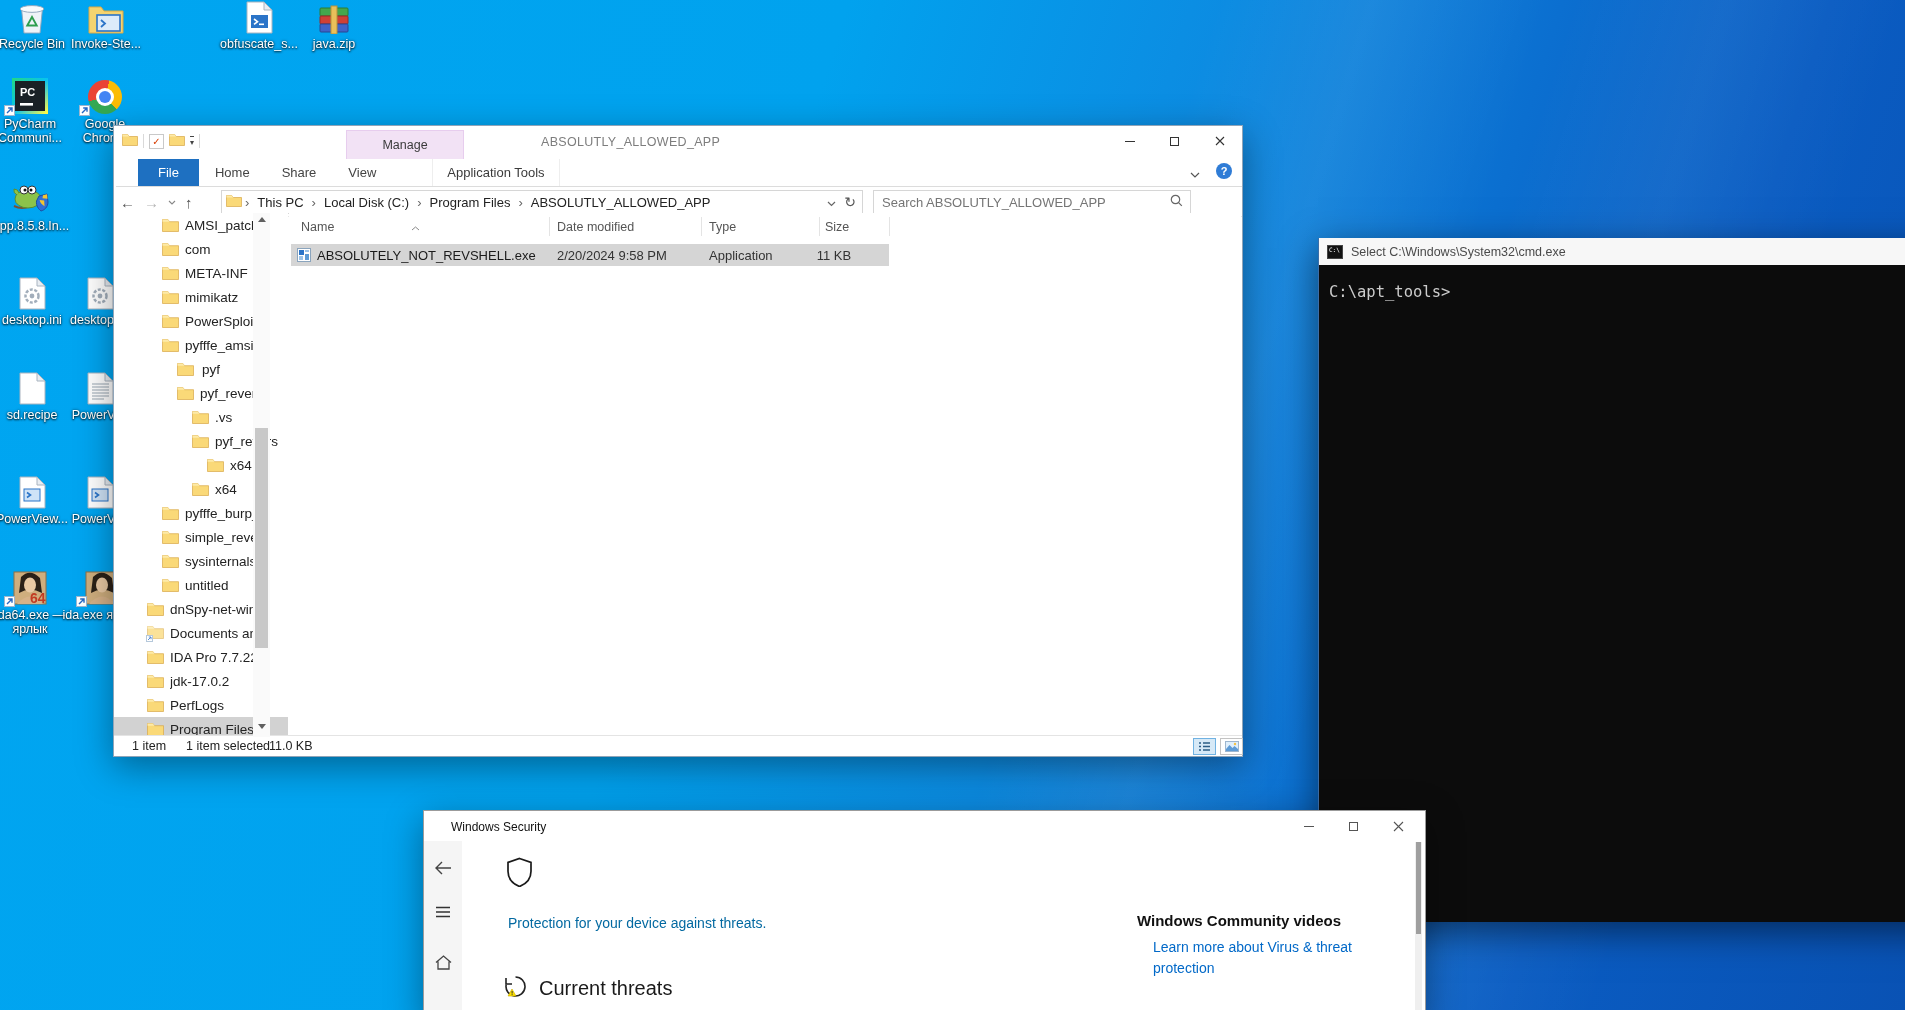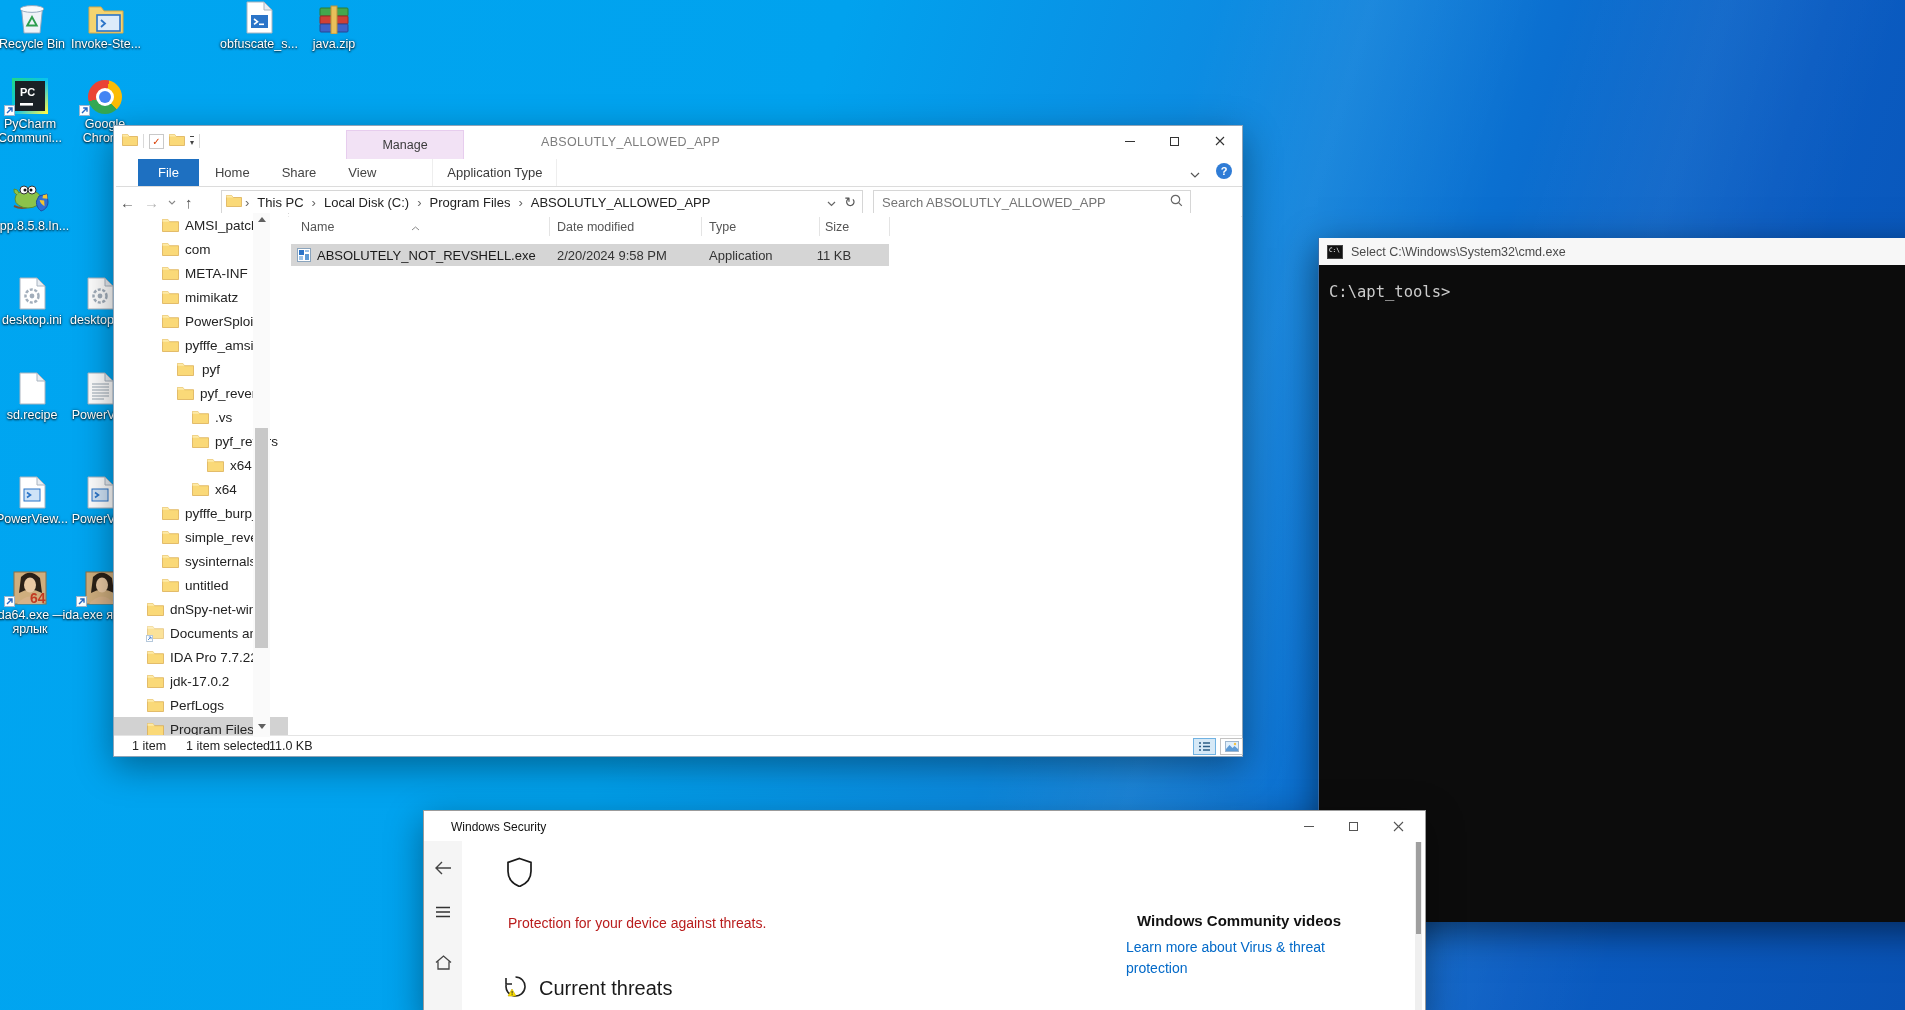--- a/index.html
+++ b/index.html
@@ -111,25 +111,25 @@
 
   
   .sec { left:423px; top:810px; width:1003px; height:210px; border:1px solid #9b9b9b; z-index:5; }
   .sec-title { position:absolute; left:27px; top:9px; font-size:12px; color:#111; }
   .sec-caption { position:absolute; left:862px; top:0; display:flex; }
   .sec-caption .cap-btn { height:30px; color:#555; }
   .sec-rail { position:absolute; left:0; top:30px; width:38px; bottom:0; background:#f5f5f5; }
   .rail-ic { position:absolute; left:0; width:38px; height:34px; display:flex; align-items:center; justify-content:center; color:#444; }
   .sec-heading { position:absolute; left:82px; top:46px; display:flex; align-items:center; gap:15px; }
   .sec-heading .txt { font-size:27px; font-weight:300; color:#1a1a1a; letter-spacing:.2px; }
-  .sec-sub { position:absolute; left:84px; top:104px; font-size:14px; color:#b91c1c; }
+  .sec-sub { position:absolute; left:84px; top:104px; font-size:14px; color:#0369a1; }
   .sec-section { position:absolute; left:80px; top:164px; display:flex; align-items:center; gap:12px; }
   .sec-section .txt { font-size:20px; color:#1a1a1a; }
   .sec-comm-h { position:absolute; left:713px; top:101px; font-size:15px; font-weight:700; color:#111; }
-  .sec-link { position:absolute; left:702px; top:126px; width:220px; font-size:14px; line-height:21px; color:#0269c8; }
+  .sec-link { position:absolute; left:729px; top:126px; width:220px; font-size:14px; line-height:21px; color:#0269c8; }
   .sec-scroll { position:absolute; right:3px; top:31px; bottom:2px; width:7px; background:#efefef; }
   .sec-scroll .th { position:absolute; left:1px; top:0; width:5px; height:92px; background:#9f9f9f; }
 
   
   .taskbar { position:absolute; left:0; top:1002px; width:1905px; height:8px; background:#0d1117; z-index:3; }
   .tb-search { position:absolute; left:40px; top:0; width:290px; height:8px; background:#f1f3f4; }
   .tb-time { position:absolute; left:1800px; top:-2px; color:#e4e4e4; font-size:11px; }
   .tb-corner { position:absolute; left:1861px; top:0; width:44px; height:8px; background:#1a5fc8; }
 </style>
 </head>
@@ -367,21 +367,21 @@
             </svg>
           </div>
       </div>
     </div>
 
     <div class="tabs">
       <div class="tab file">File</div>
       <div class="tab">Home</div>
       <div class="tab">Share</div>
       <div class="tab">View</div>
-      <div class="tab apptools">Application Type</div>
+      <div class="tab apptools">Application Tools</div>
     </div>
     <div class="ribbon-chev"><svg width="10" height="6">
           <path d="M1 1l4 4 4-4" fill="none" stroke="#555" stroke-width="1.2"></path>
         </svg></div>
     <div class="help-btn">?</div>
 
     <div class="addr-row">
       <div class="nav-arrows">
         <span>←</span>
         <span class="dis">→</span>

